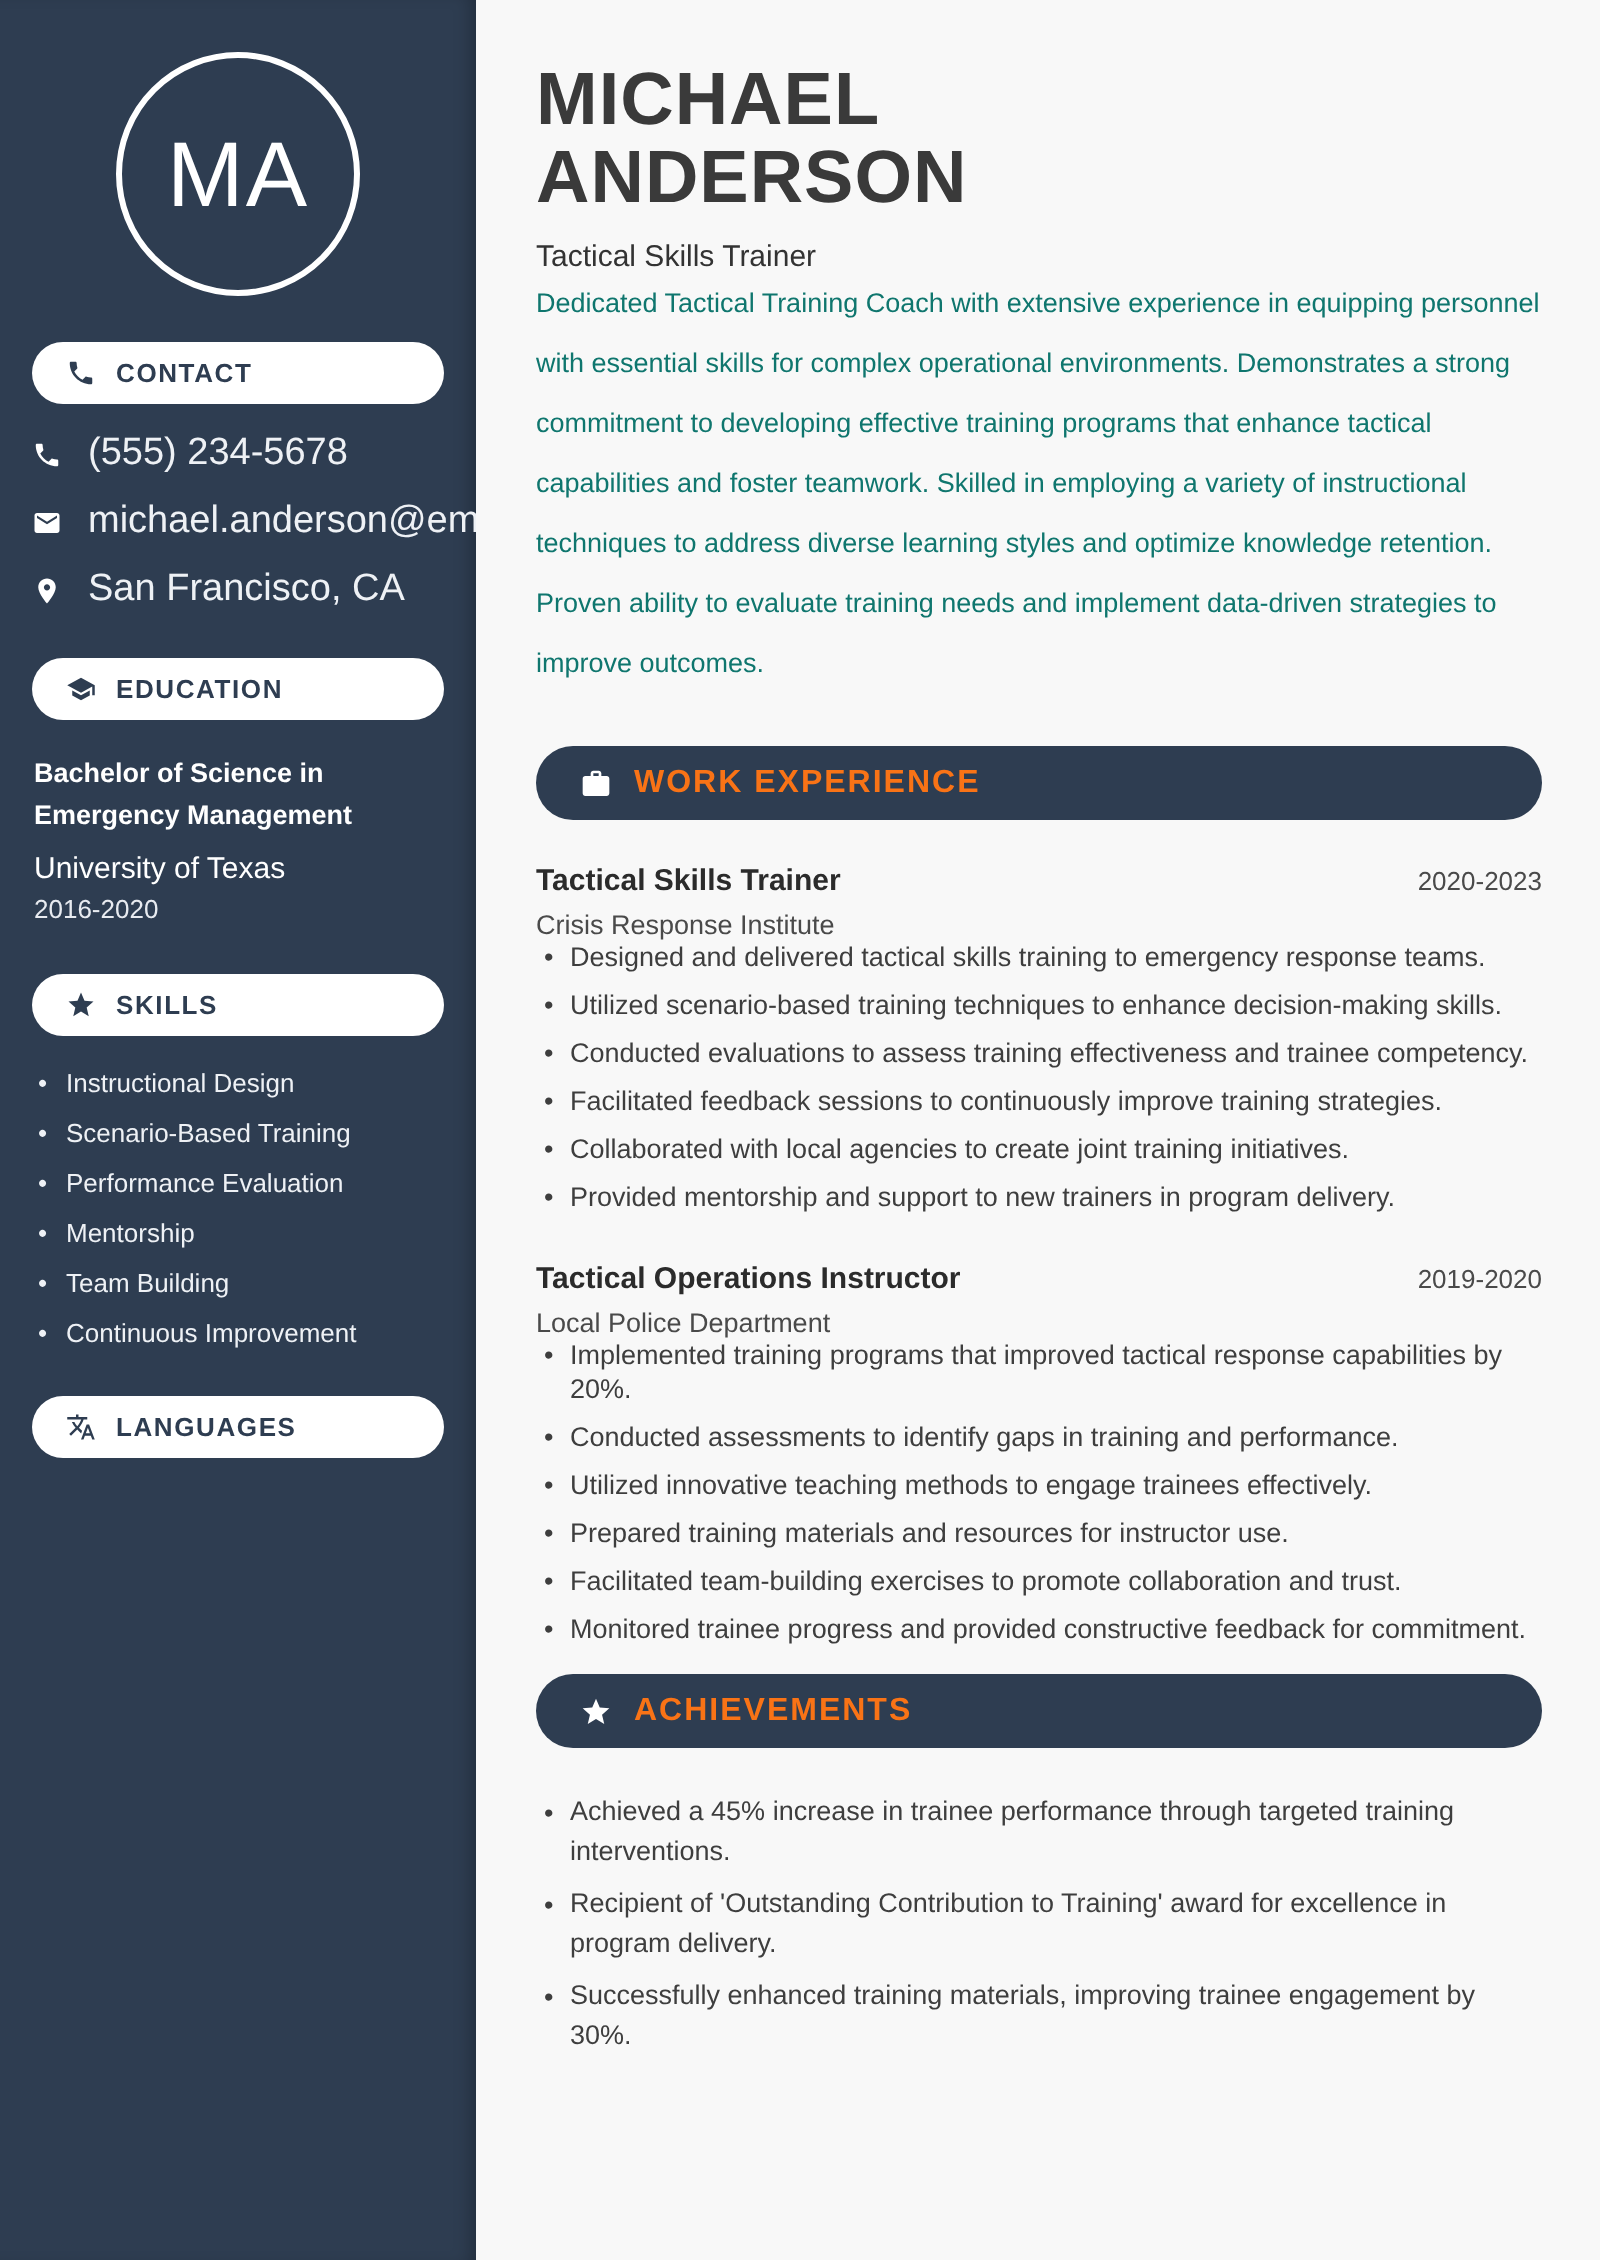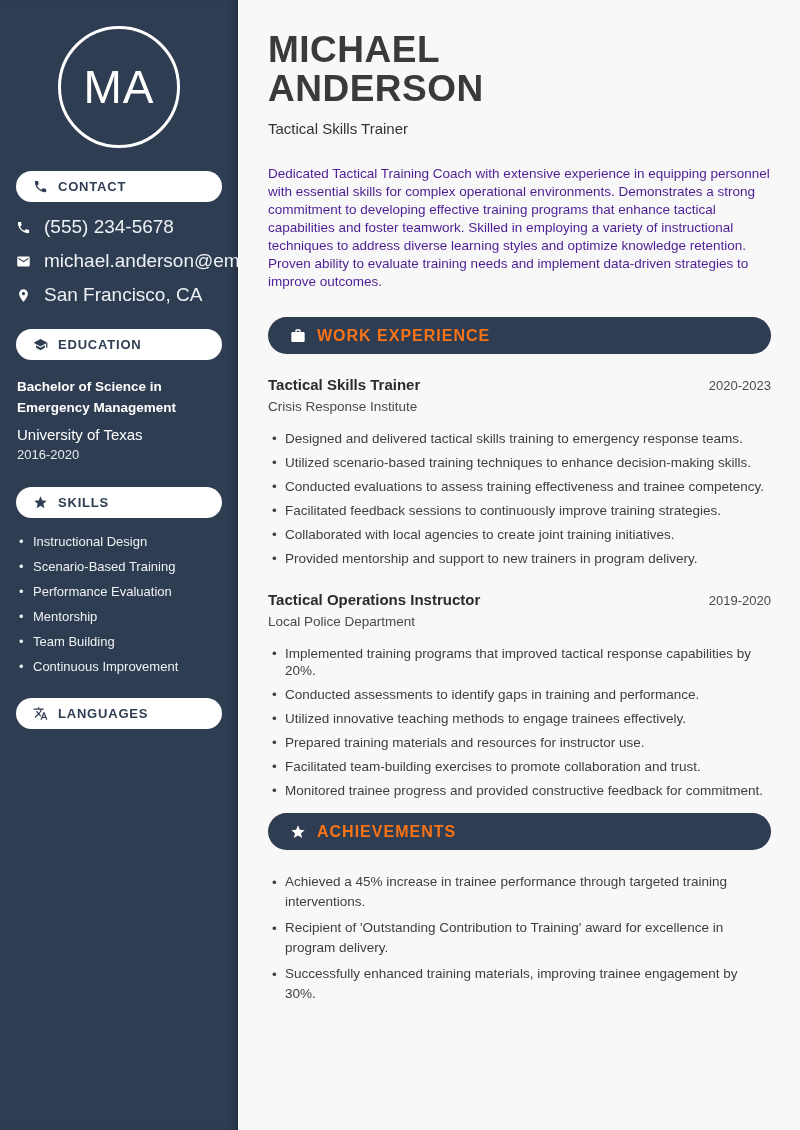--- a/index.html
+++ b/index.html
@@ -48,39 +48,39 @@
   
   .main {
     flex:1; background:#f8f8f8;
     padding:30px 29px 0 30px;
   }
   .name {
     font-size:37px; line-height:39px; font-weight:bold;
     color:#3a3a3a; letter-spacing:.5px;
   }
   .role-title { margin-top:12px; font-size:15px; color:#333; }
-  .summary { margin-top:28px; font-size:13.5px; line-height:18px; color:#4c1d95; }
+  .summary { font-size:13.5px; line-height:30px; color:#0f766e; }
 
   .banner {
     margin-top:26px; height:37px;
     background:#2e3d51; border-radius:19px;
     display:flex; align-items:center; gap:11px;
     padding-left:22px;
     color:#f97316; font-size:16px; font-weight:bold; letter-spacing:1px;
   }
   .banner svg { width:16px; height:16px; fill:#fff; flex:0 0 auto; }
 
   .job { margin-top:22px; }
   .job + .job { margin-top:24px; }
   .job-head { display:flex; justify-content:space-between; align-items:baseline; }
   .job-name { font-size:15px; font-weight:bold; color:#2b2b2b; }
   .job-dates { font-size:13px; color:#4a4a4a; }
   .job-company { margin-top:6px; font-size:13.5px; color:#4a4a4a; }
 
-  .bullets { margin-top:16px; list-style:none; }
+  .bullets { list-style:none; }
   .bullets li {
     font-size:13.5px; color:#3e3e3e; line-height:17px; margin-bottom:7px;
     padding-left:17px; position:relative;
   }
   .bullets li::before { content:"•"; position:absolute; left:4px; top:0; color:#3e3e3e; }
 
   .ach-list { margin-top:22px; list-style:none; }
   .ach-list li {
     font-size:13.5px; color:#3e3e3e; line-height:19.5px; margin-bottom:7px;
     padding-left:17px; position:relative; max-width:495px;

